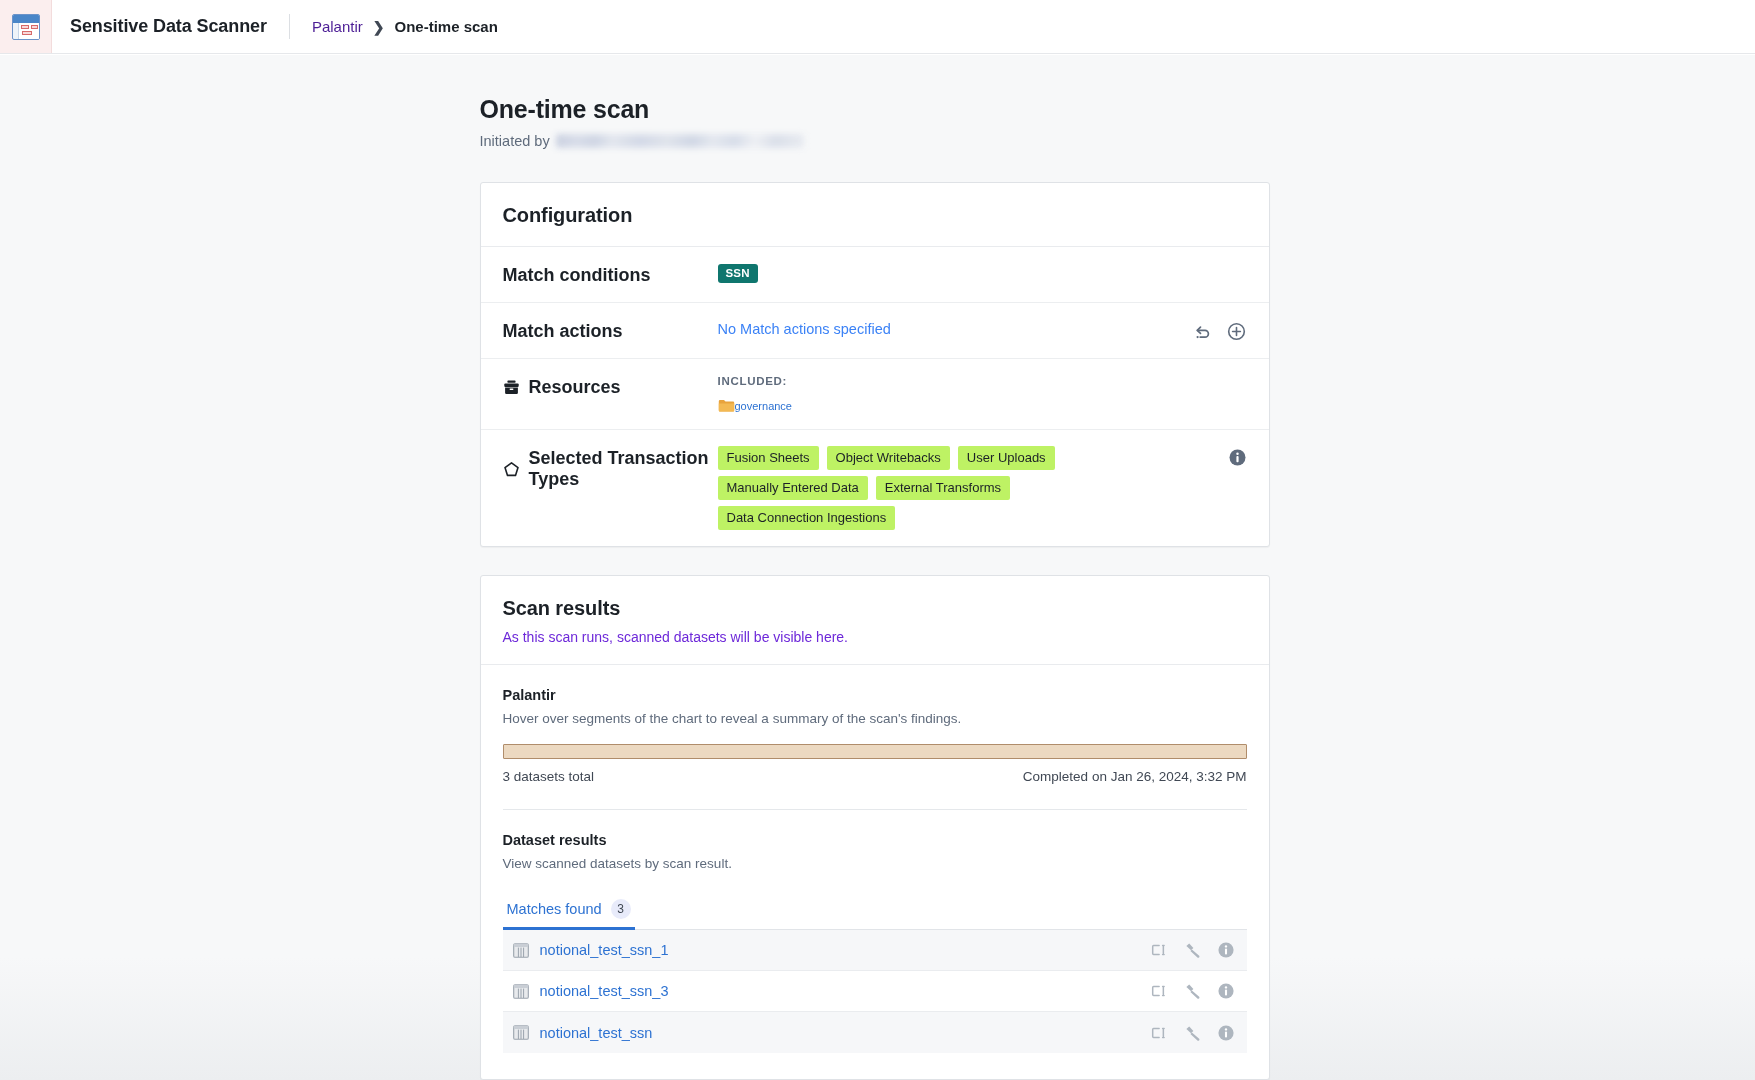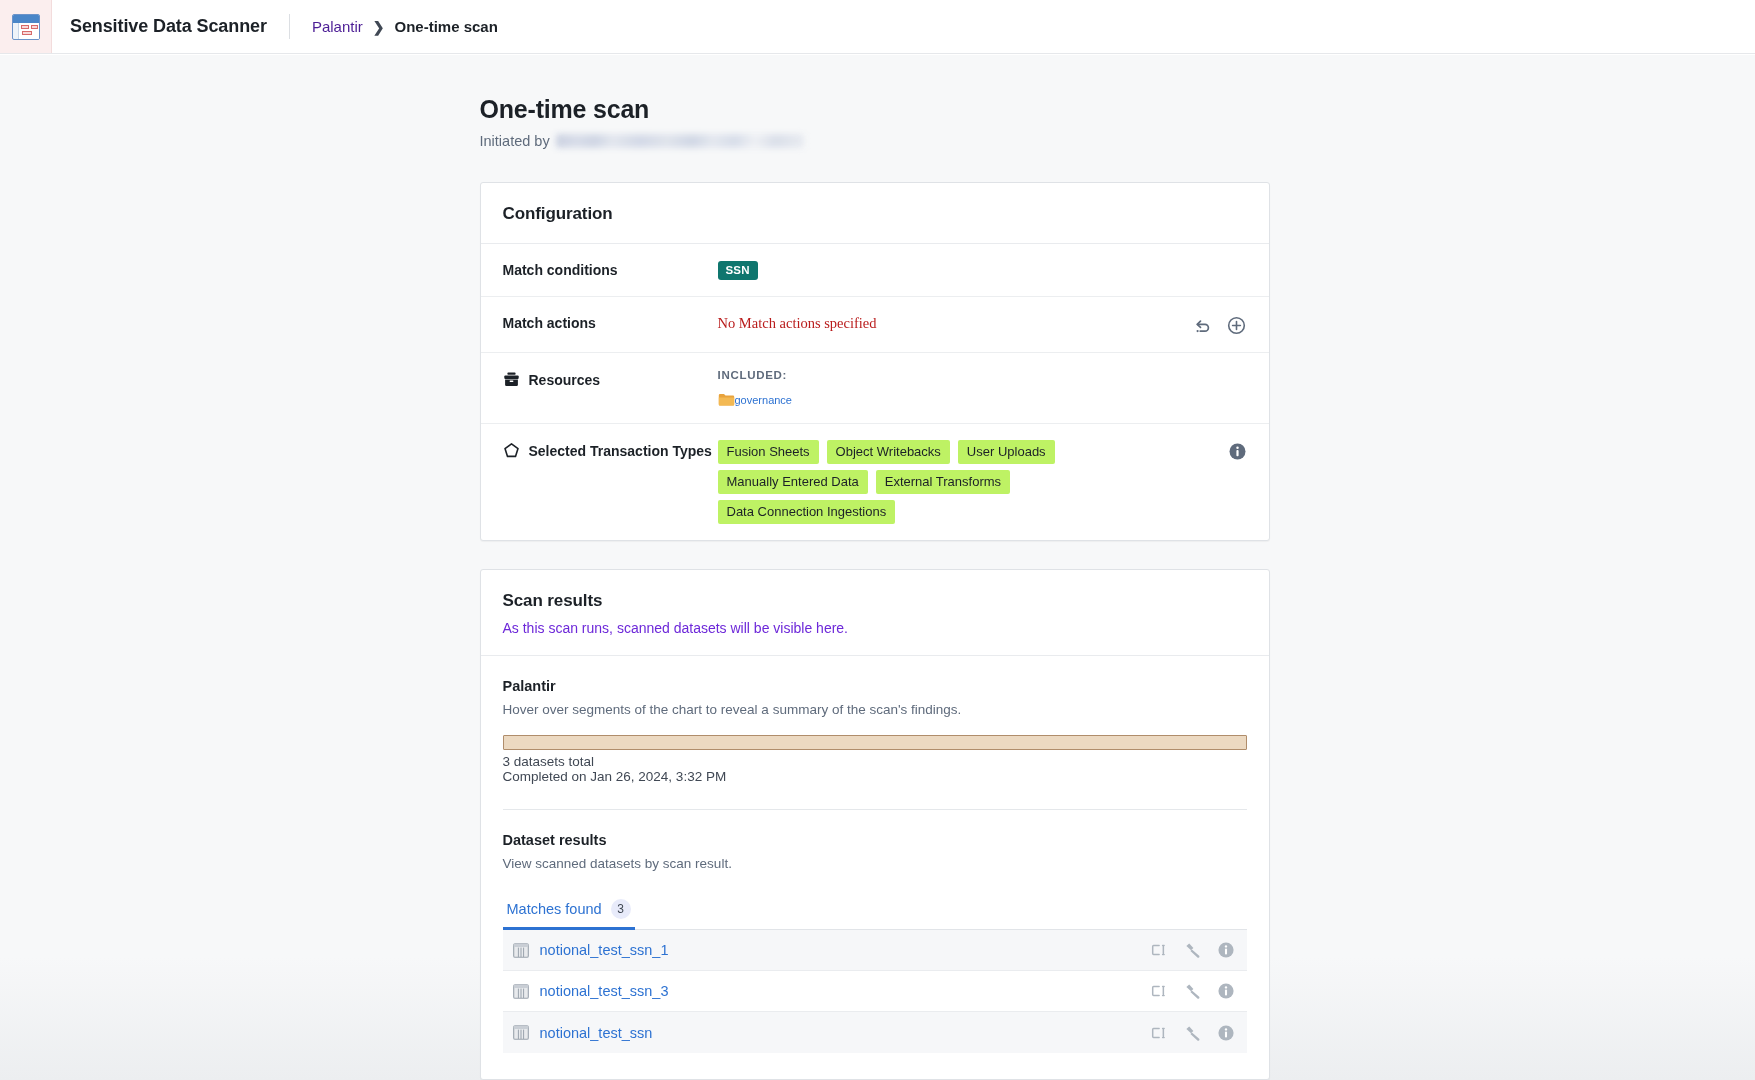--- a/index.html
+++ b/index.html
@@ -132,21 +132,21 @@
     border: 1px solid #dfe2e6;
     border-radius: 3px;
     box-shadow: 0 1px 1px rgba(16,22,26,0.04);
     margin-bottom: 28px;
   }
   .card-head {
     padding: 21px 22px 19px 22px;
     border-bottom: 1px solid #e9ebee;
   }
   .card-head h2 {
-    font-size: 17px;
+    font-size: 20px;
     font-weight: bold;
     color: #1c2127;
     letter-spacing: -0.1px;
   }
   .card-head .sub {
     font-size: 14px;
     color: #6d28d9;
     margin-top: 9px;
   }
 
@@ -155,42 +155,42 @@
     display: flex;
     align-items: flex-start;
     padding: 16px 22px;
     border-bottom: 1px solid #eceef0;
     min-height: 52px;
   }
   .cfg-row:last-child { border-bottom: none; }
   .cfg-label {
     width: 215px;
     min-width: 215px;
-    font-size: 14px;
+    font-size: 18px;
     font-weight: bold;
     color: #1c2127;
     display: flex;
     align-items: center;
     gap: 9px;
     padding-top: 2px;
   }
   .cfg-value { flex: 1; min-width: 0; }
   .cfg-actions { display: flex; align-items: center; gap: 14px; padding-top: 2px; }
 
   .tag-ssn {
     display: inline-block;
     background: #0f766e;
     color: #ffffff;
     font-size: 11.5px;
     font-weight: bold;
     padding: 3px 8px 4px 8px;
     border-radius: 3px;
     letter-spacing: 0.2px;
   }
-  .muted-text { font-size: 14.5px; color: #b91c1c; padding-top: 2px; font-family: Liberation Serif, serif; }
+  .muted-text { font-size: 14.5px; color: #3b82f6; padding-top: 2px; }
 
   .included-label {
     font-size: 11.5px;
     font-weight: bold;
     letter-spacing: 0.7px;
     color: #5f6b7c;
     margin-bottom: 11px;
   }
   .resource-item {
     display: flex;
@@ -227,24 +227,23 @@
     height: 15px;
     width: 100%;
     background: #ecd9c1;
     border: 1px solid #b08d6b;
     border-radius: 1px;
     cursor: pointer;
   }
   .chart-legend {
     display: flex;
     justify-content: space-between;
-    margin-top: 4px;
+    margin-top: 10px;
     font-size: 13.5px;
     color: #404854;
-    flex-direction: column;
   }
 
   .divider { height: 1px; background: #e5e8eb; margin: 25px 0 22px 0; }
 
   .tabs {
     display: flex;
     align-items: flex-end;
     border-bottom: 1px solid #e1e4e8;
     margin-top: 22px;
   }

